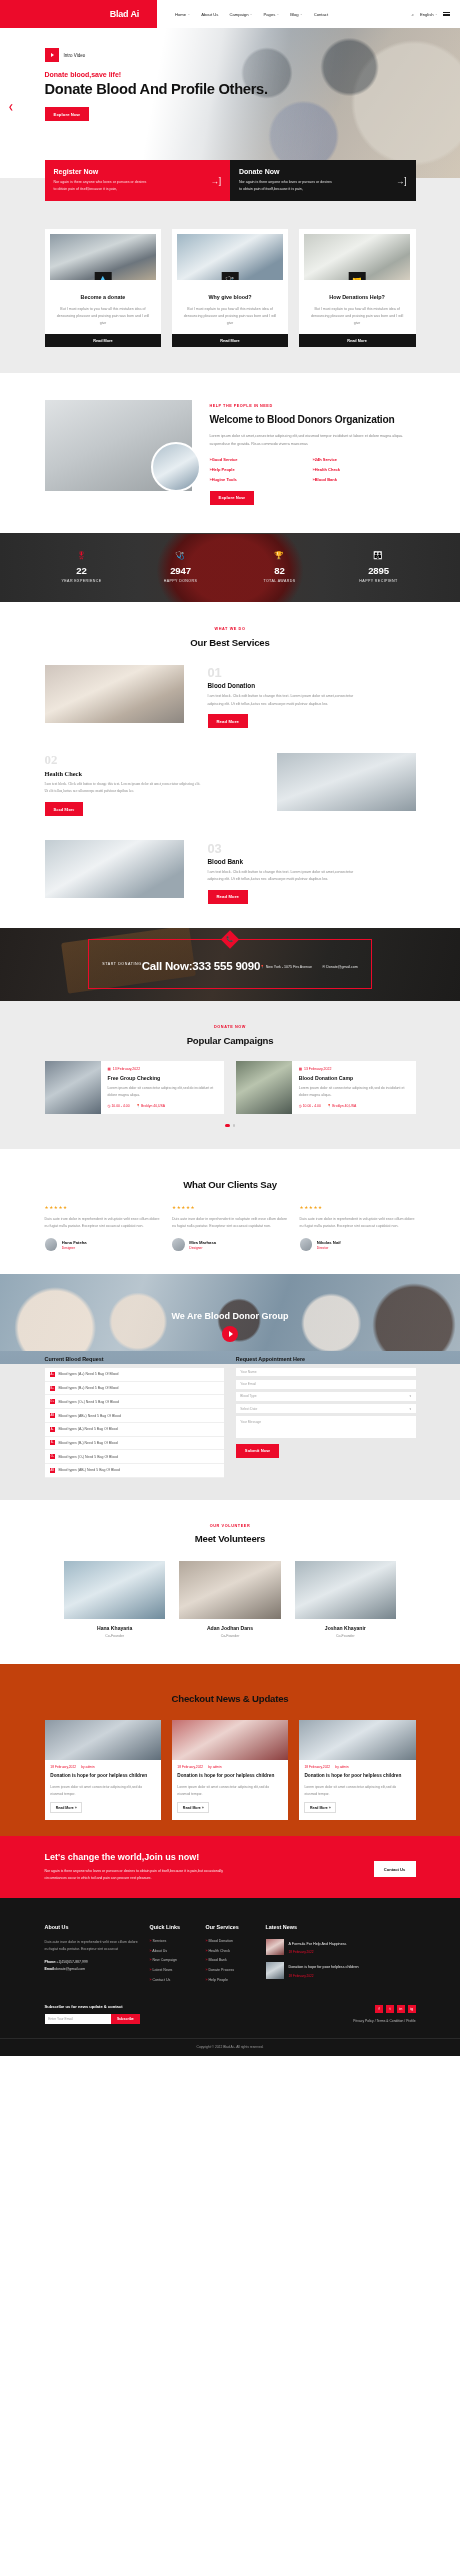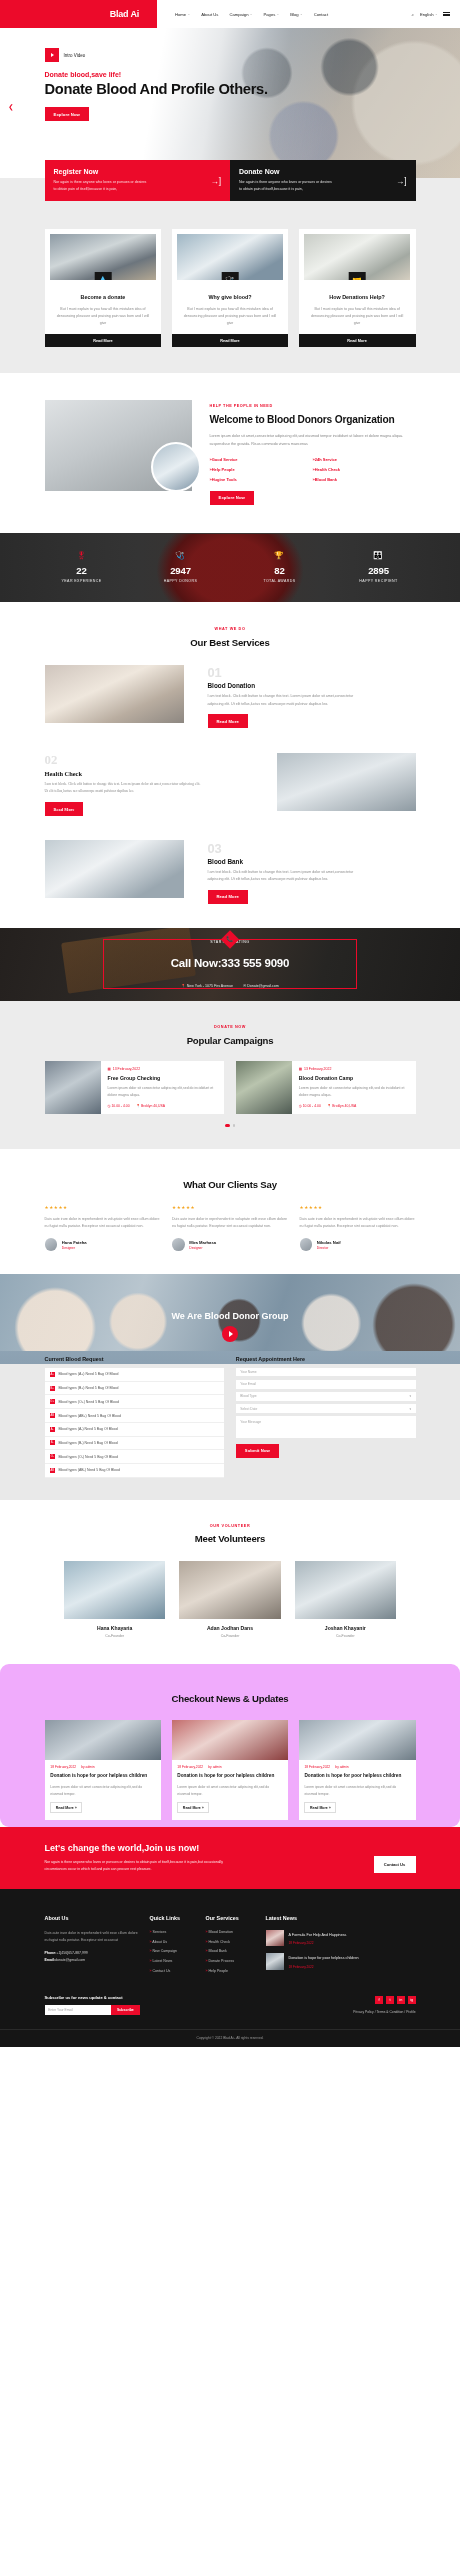--- a/index.html
+++ b/index.html
@@ -115,22 +115,22 @@
   .srv-title { font-size: 6.4px; font-weight:bold; color:#111; margin-top: 3.2px;}
   .srv-text { font-size: 3.6px; color:#8b8b8b; line-height:2; margin-top:4.5px; max-width: 160px;}
   .srv-body .btn-red { margin-top: 6.4px; }
   .srv-gap { height: 7.7px; }
 
   
   .callnow { position:relative; height: 73px; overflow:hidden;
     background: linear-gradient(105deg,#24201e 0%,#2d2926 28%,#3b312a 48%,#262523 70%,#1d1c1b 100%); }
   .callnow:before{content:""; position:absolute; left:14%; top:8%; width:28%; height:70%;
      background: linear-gradient(160deg,#8a5a2a,#5c3a1c); opacity:.45; transform:rotate(-8deg); border-radius:2.6px;}
-  .call-box { position:absolute; left:50%; top:50%; transform:translate(-50%,-50%); width: 254px; height: 50px;
-     border:1px solid #EC0A2A; display:flex; flex-direction:column; align-items:center; justify-content:space-between; }
+  .call-box { position:absolute; left:50%; top:50%; transform:translate(-50%,-50%); width: 284px; height: 50px;
+     border:1px solid #EC0A2A; display:flex; flex-direction:row; align-items:center; justify-content:center; }
   .call-diamond { position:absolute; top: -7px; left:50%; transform:translateX(-50%) rotate(45deg); width:12.8px;height:12.8px; background:#EC0A2A;}
   .call-diamond span{ transform:rotate(-45deg); color:#fff; font-size:5.8px; display:block; line-height:12.8px; text-align:center;}
   .call-eyebrow { color:#fff; font-size:3.6px; letter-spacing:0.6px; }
   .call-num { color:#fff; font-size: 11.5px; font-weight:bold; margin-top: 3.8px; letter-spacing:-0.2px;}
   .call-meta { display:flex; gap: 10.2px; margin-top: 5.8px; color:#e4e4e4; font-size:3.6px;}
 
   
   .campaigns { background:#ececec; padding: 24px 0 22px; }
   .camp-grid { display:flex; gap: 11.5px; width:371px; margin: 15.3px auto 0;}
   .camp-card { flex:1; background:#fff; display:flex; }
@@ -188,36 +188,36 @@
   .vol-grid { display:flex; gap: 14px; width: 332px; margin: 16.6px auto 0;}
   .vol-card { flex:1; text-align:center; }
   .vol-img { height: 58px; }
   .vol-img.v1{background: linear-gradient(155deg,#9fb8c6,#dfe9ee 45%,#6f8b9c);}
   .vol-img.v2{background: linear-gradient(155deg,#b2a79b,#e2d9cf 45%,#7d756c);}
   .vol-img.v3{background: linear-gradient(155deg,#a9b6bd,#e3e9ec 45%,#76848c);}
   .vol-name { font-size: 5.1px; font-weight:bold; color:#111; margin-top: 6.4px;}
   .vol-role { font-size: 3.5px; color:#8b8b8b; margin-top: 2.6px;}
 
   
-  .news { background:#f0abfc; padding: 24px 0 7px; border-radius: 9px; }
+  .news { background:#c2410c; padding: 24px 0 16px; }
   .news-grid { display:flex; gap: 10.2px; width: 371px; margin: 15.3px auto 0;}
   .news-card { flex:1; background:#fff; }
   .news-img { height: 40px; }
   .news-img.n1{background: linear-gradient(150deg,#8c98a3,#ccd4da 45%,#5f6d79);}
   .news-img.n2{background: linear-gradient(150deg,#c36c6c,#ecd3cf 40%,#8b3e3e);}
   .news-img.n3{background: linear-gradient(150deg,#9aa7b1,#dde4e9 45%,#6d7b85);}
   .news-body { padding: 5.8px 5.8px 7px;}
   .news-meta { display:flex; gap: 5.1px; font-size:3.3px; color:#EC0A2A;}
   .news-title { font-size: 4.7px; font-weight:bold; color:#111; line-height:1.45; margin-top:3.8px;}
   .news-text { font-size:3.4px; color:#8b8b8b; line-height:1.95; margin-top:3.8px;}
   .news-more { display:inline-block; font-size:3.5px; color:#111; font-weight:bold; margin-top:5.1px; border:0.6px solid #ddd; padding:2.6px 4.5px; text-decoration:none;}
 
   
   .join { background:#EC0A2A; padding: 15.3px 0 16.6px; }
-  .join-row { width: 371px; margin:0 auto; display:flex; align-items:flex-end; }
+  .join-row { width: 371px; margin:0 auto; display:flex; align-items:center; }
   .join-left { flex:1; }
   .join-h { color:#fff; font-size: 9px; font-weight:bold;}
   .join-p { color:rgba(255,255,255,.9); font-size:3.5px; line-height:2; margin-top:5.8px; width: 192px;}
   .join-btn { background:#fff; color:#111; font-size:4.1px; font-weight:600; padding: 5.8px 10.2px; text-decoration:none; margin-top: 5.1px; display:inline-block;}
 
   
   .footer { background:#151515; padding: 25.6px 0 0; }
   .foot-row { width: 371px; margin: 0 auto; display:flex; gap: 9px;}
   .fc1 { width: 96px; }
   .fc2 { width: 47px; }

